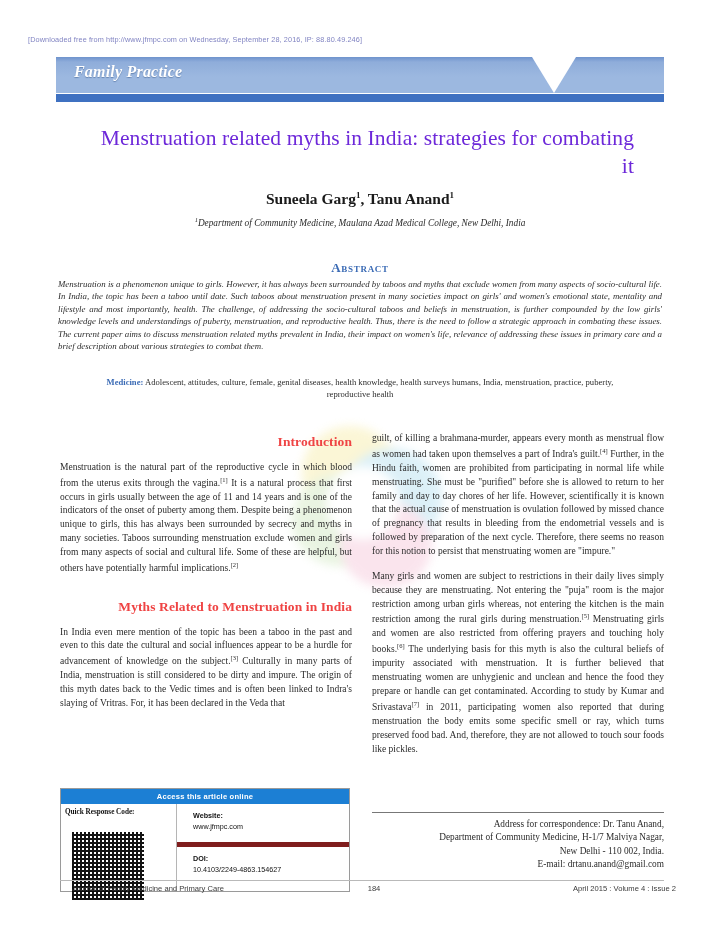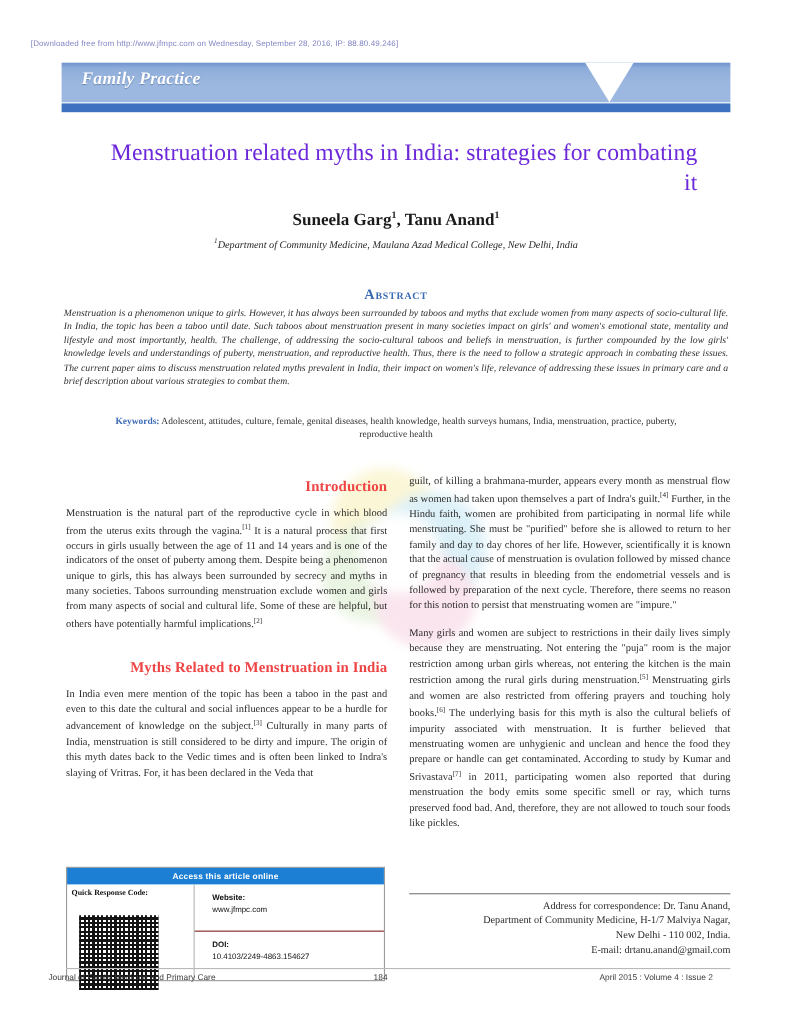--- a/index.html
+++ b/index.html
@@ -268,21 +268,21 @@
     box-sizing: border-box;
   }
   .qr-cell {
     padding: 7px 0 0 16px;
     height: 43px;
     box-sizing: border-box;
     font-family: "Liberation Sans", sans-serif;
     font-size: 7.2px;
     color: #111;
   }
-  .qr-cell.top { border-bottom: 1px solid #7f1d1d; }
+  .qr-cell.top { border-bottom: 5px solid #7f1d1d; }
   .qr-cell b { display: block; margin-bottom: 2px; }
 
   
   .corr-rule {
     position: absolute;
     top: 812px;
     left: 372px;
     width: 292px;
     height: 1px;
     background: #777;
@@ -304,21 +304,21 @@
     position: absolute;
     top: 880px;
     left: 60px;
     width: 604px;
     height: 1px;
     background: #b9b9b9;
   }
   .footer {
     position: absolute;
     top: 884px;
-    left: 44px;
+    left: 72px;
     width: 604px;
     height: 14px;
     font-family: "Liberation Sans", sans-serif;
     font-size: 7.6px;
     color: #3b3b3b;
   }
   .footer-left  { position: absolute; left: 0; }
   .footer-mid   { position: absolute; left: 0; width: 604px; text-align: center; }
   .footer-right { position: absolute; right: 0; }
 </style>
@@ -336,21 +336,21 @@
     <div class="banner-title">Family Practice</div>
   </div>
 
   <div class="article-title">Menstruation related myths in India: strategies for combating it</div>
   <div class="authors">Suneela Garg<sup>1</sup>, Tanu Anand<sup>1</sup></div>
   <div class="affiliation"><sup>1</sup>Department of Community Medicine, Maulana Azad Medical College, New Delhi, India</div>
 
   <div class="abstract-head">Abstract</div>
   <div class="abstract-body">Menstruation is a phenomenon unique to girls. However, it has always been surrounded by taboos and myths that exclude women from many aspects of socio-cultural life. In India, the topic has been a taboo until date. Such taboos about menstruation present in many societies impact on girls' and women's emotional state, mentality and lifestyle and most importantly, health. The challenge, of addressing the socio-cultural taboos and beliefs in menstruation, is further compounded by the low girls' knowledge levels and understandings of puberty, menstruation, and reproductive health. Thus, there is the need to follow a strategic approach in combating these issues. The current paper aims to discuss menstruation related myths prevalent in India, their impact on women's life, relevance of addressing these issues in primary care and a brief description about various strategies to combat them.</div>
   <div class="keywords">
-    <b>Keywords:</b>
+    <b>Medicine:</b>
     <span>Adolescent, attitudes, culture, female, genital diseases, health knowledge, health surveys humans, India, menstruation, practice, puberty, reproductive health</span>
   </div>
 
   <div class="watermark">
     <div class="wm-c wm1"></div>
     <div class="wm-c wm2"></div>
     <div class="wm-c wm3"></div>
     <div class="wm-c wm4"></div>
     <div class="wm-c wm5"></div>
   </div>

